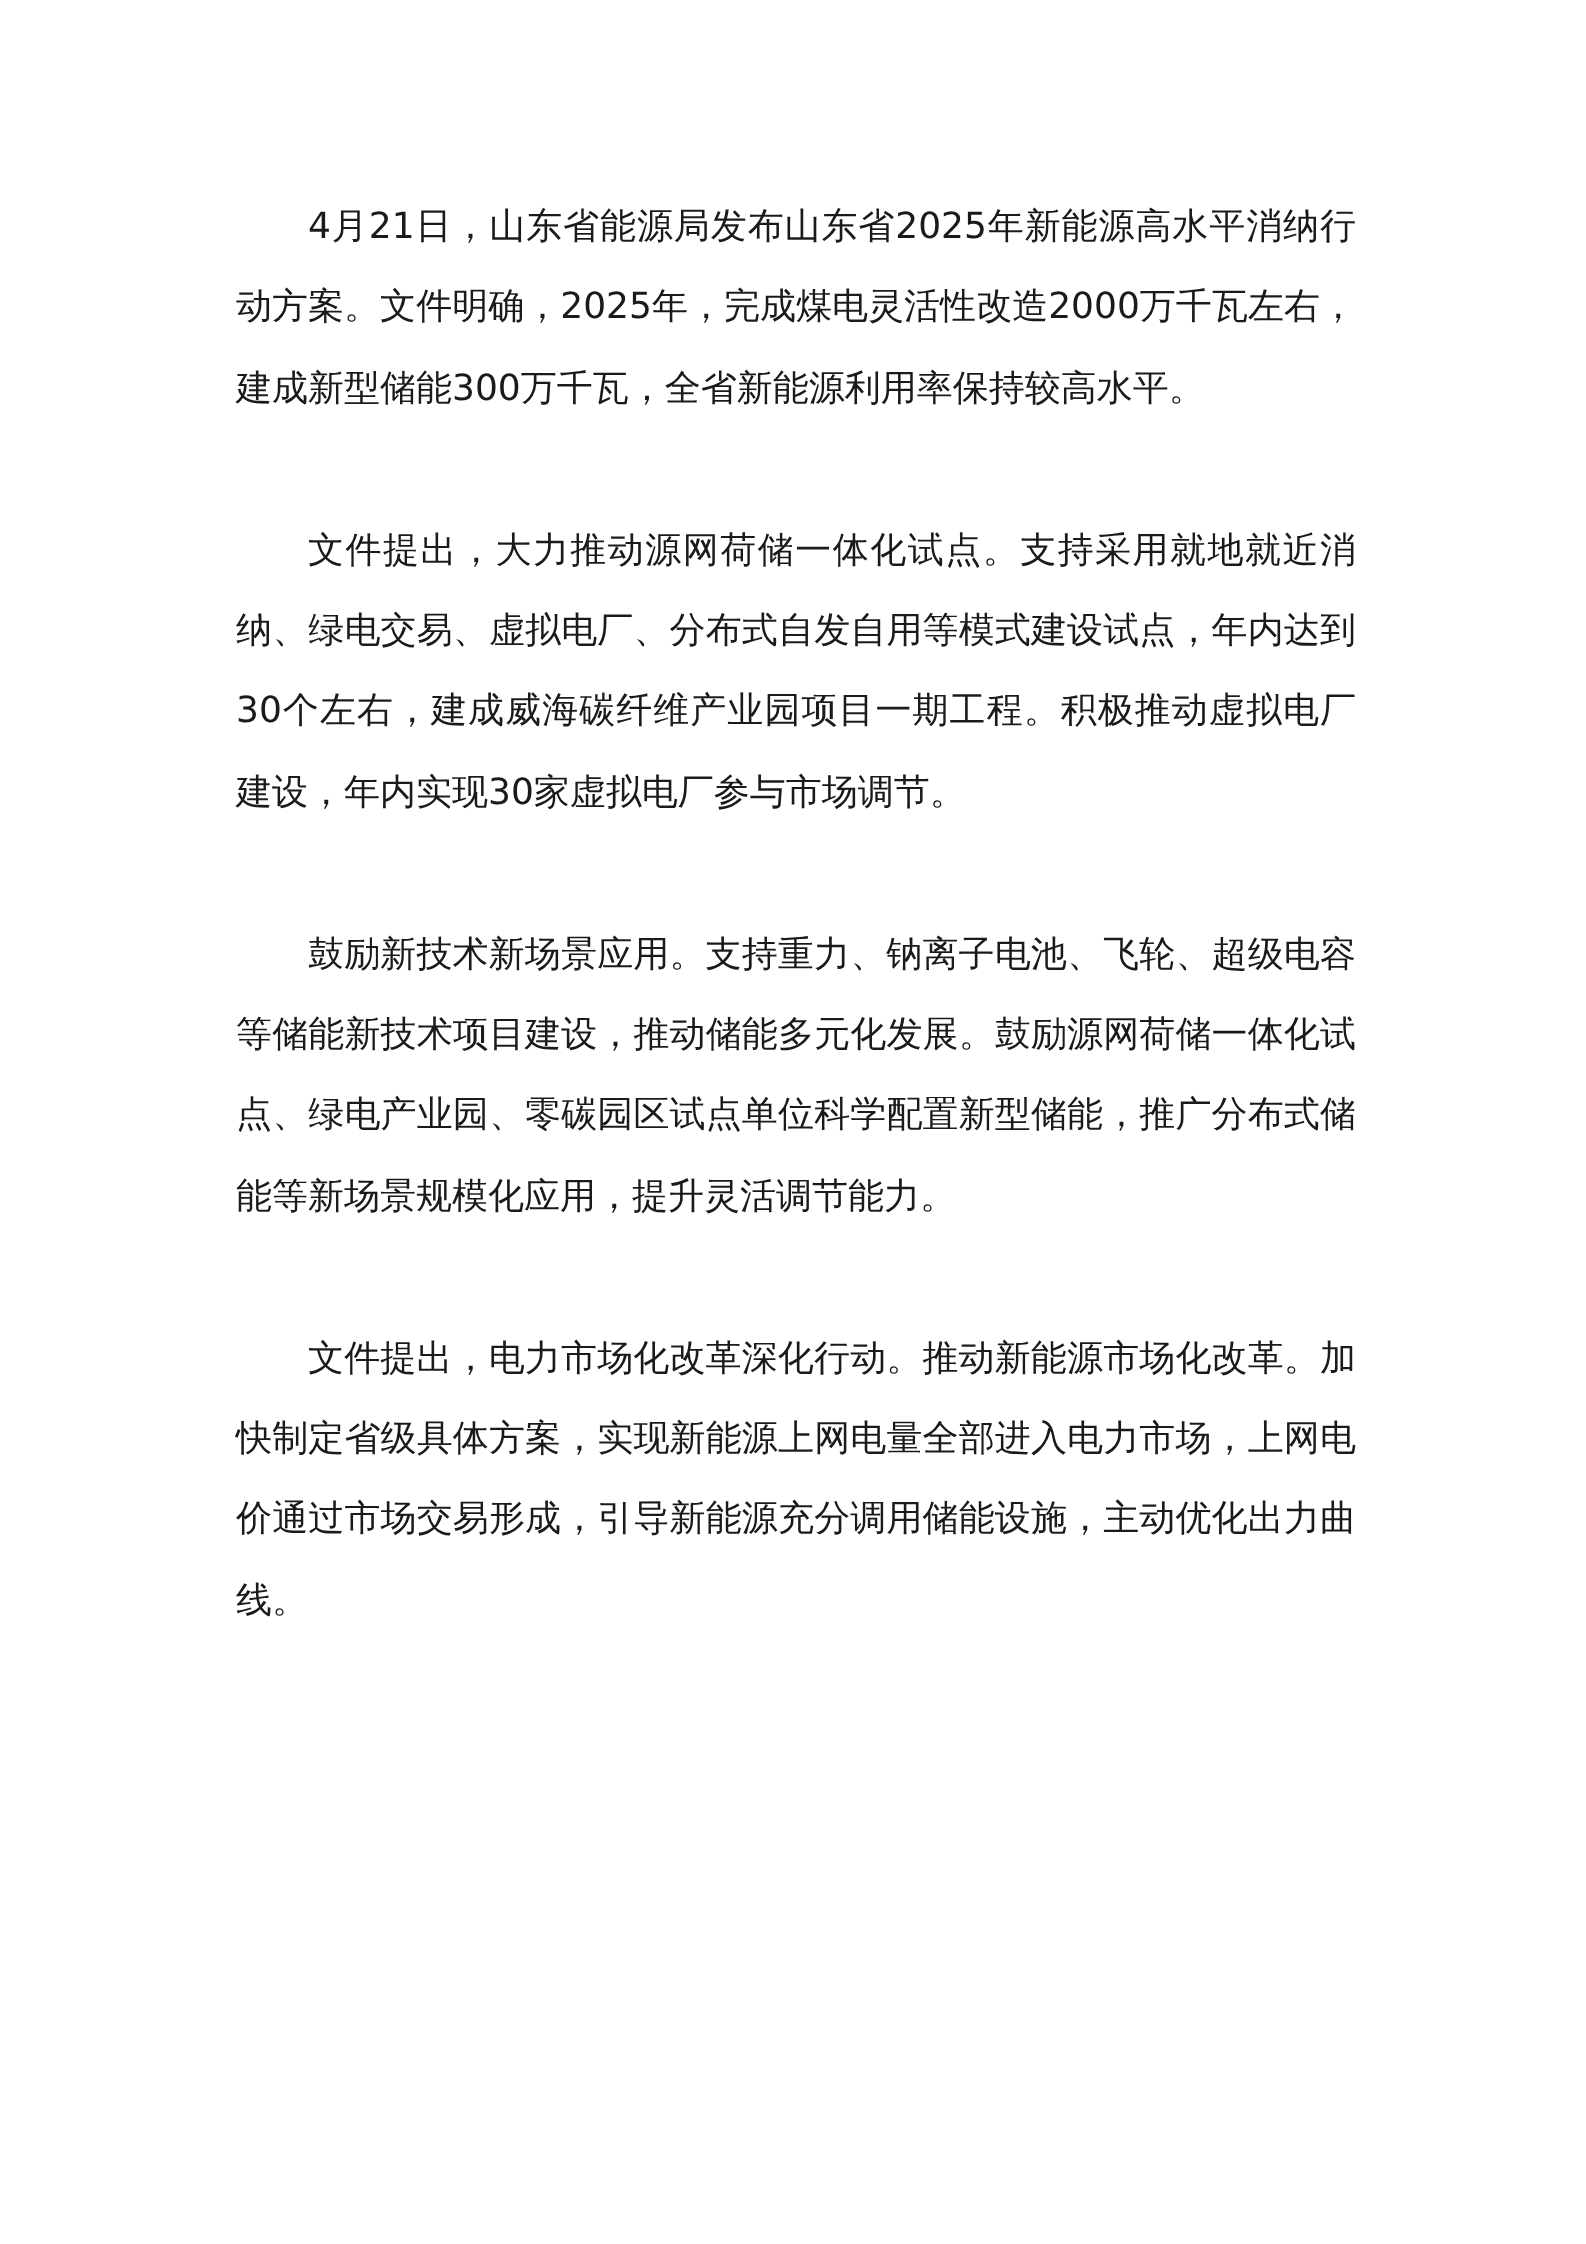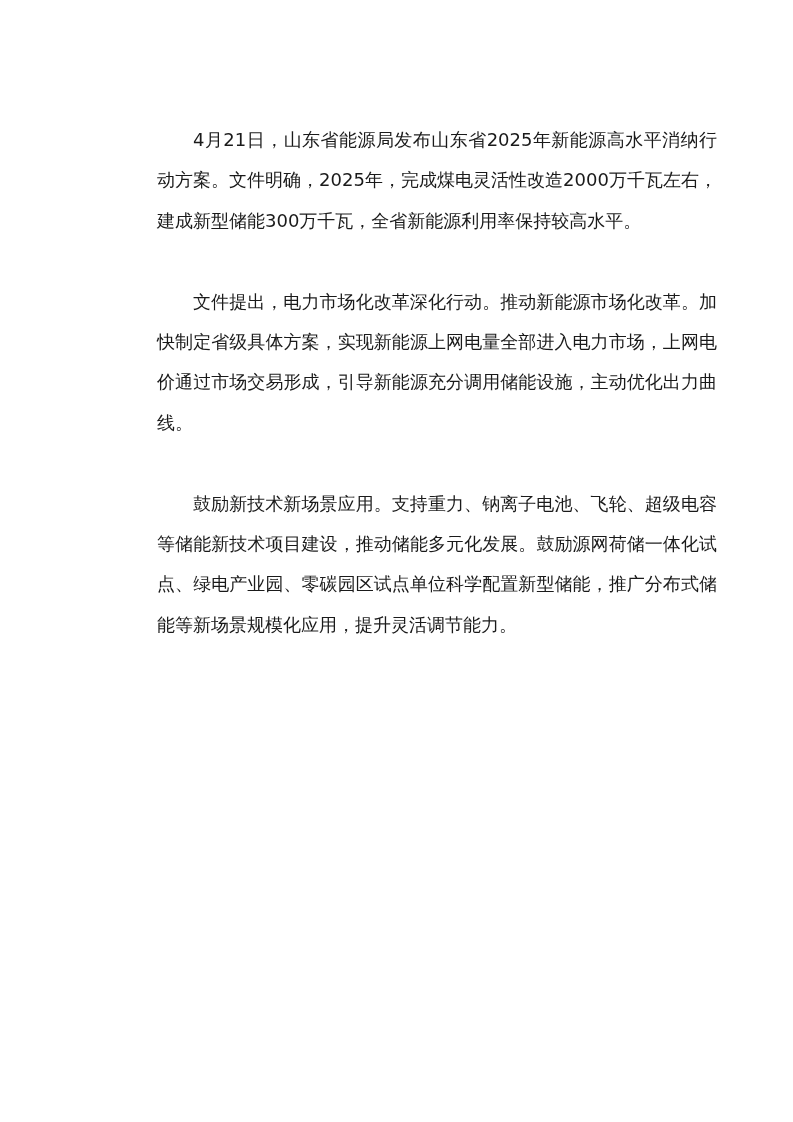--- a/index.html
+++ b/index.html
@@ -11,34 +11,34 @@
       width: 793px;
       height: 1122px;
       position: relative;
       overflow: hidden;
       font-family: "DejaVu Sans", "Liberation Sans", sans-serif;
       color: #1a1a1a;
     }
     .page {
       position: absolute;
       left: 118px;
-      top: 120px;
+      top: 94px;
       width: 560px;
-      margin-left: 39px;
     }
     .para {
       margin: 0 0 40.4px 0;
       font-size: 18px;
       line-height: 40.4px;
       text-indent: 36px;
       letter-spacing: 0px;
       text-align: justify;
       word-break: break-all;
     }
   </style>
 </head>
 <body>
 
 <div class="page">
   <p class="para">4月21日，山东省能源局发布山东省2025年新能源高水平消纳行动方案。文件明确，2025年，完成煤电灵活性改造2000万千瓦左右，建成新型储能300万千瓦，全省新能源利用率保持较高水平。</p>
+  <p class="para">文件提出，大力推动源网荷储一体化试点。支持采用就地就近消纳、绿电交易、虚拟电厂、分布式自发自用等模式建设试点，年内达到30个左右，建成威海碳纤维产业园项目一期工程。积极推动虚拟电厂建设，年内实现30家虚拟电厂参与市场调节。</p>
+  <p class="para">鼓励新技术新场景应用。支持重力、钠离子电池、飞轮、超级电容等储能新技术项目建设，推动储能多元化发展。鼓励源网荷储一体化试点、绿电产业园、零碳园区试点单位科学配置新型储能，推广分布式储能等新场景规模化应用，提升灵活调节能力。</p>
   <p class="para">文件提出，电力市场化改革深化行动。推动新能源市场化改革。加快制定省级具体方案，实现新能源上网电量全部进入电力市场，上网电价通过市场交易形成，引导新能源充分调用储能设施，主动优化出力曲线。</p>
-  <p class="para">鼓励新技术新场景应用。支持重力、钠离子电池、飞轮、超级电容等储能新技术项目建设，推动储能多元化发展。鼓励源网荷储一体化试点、绿电产业园、零碳园区试点单位科学配置新型储能，推广分布式储能等新场景规模化应用，提升灵活调节能力。</p>
 </div>
 
 </body></html>

